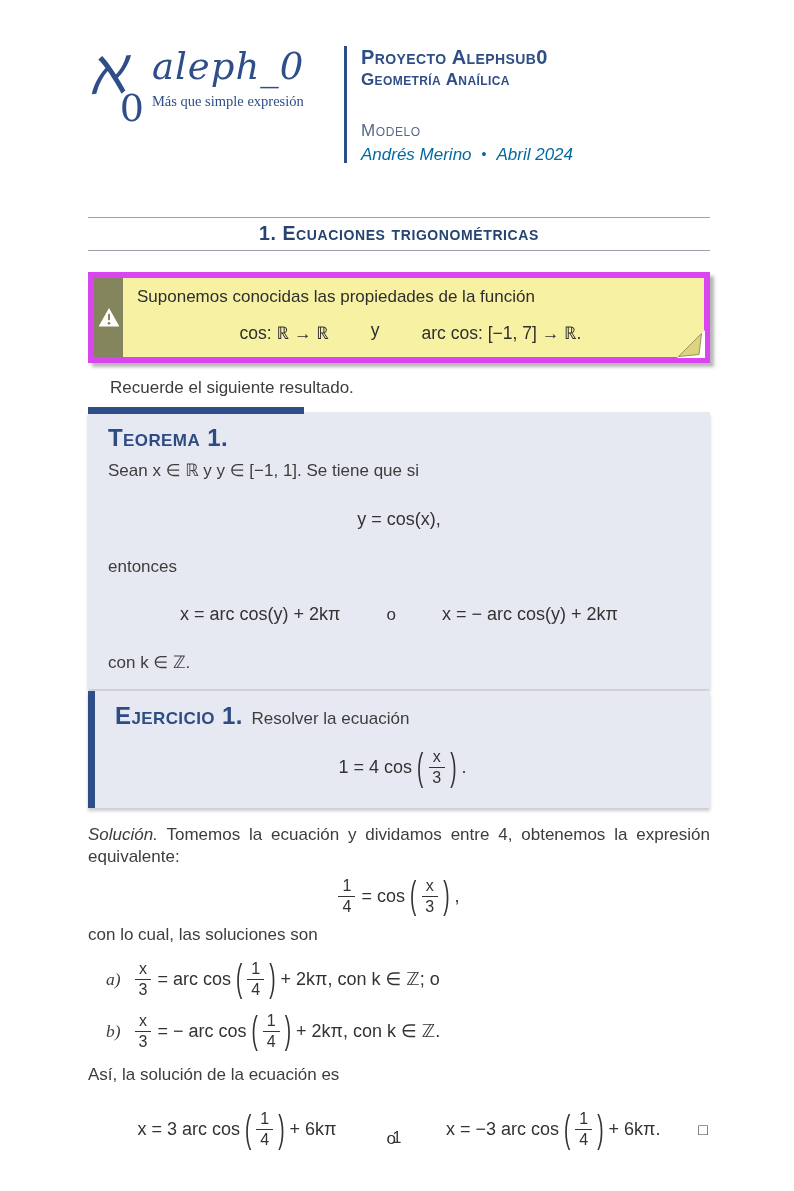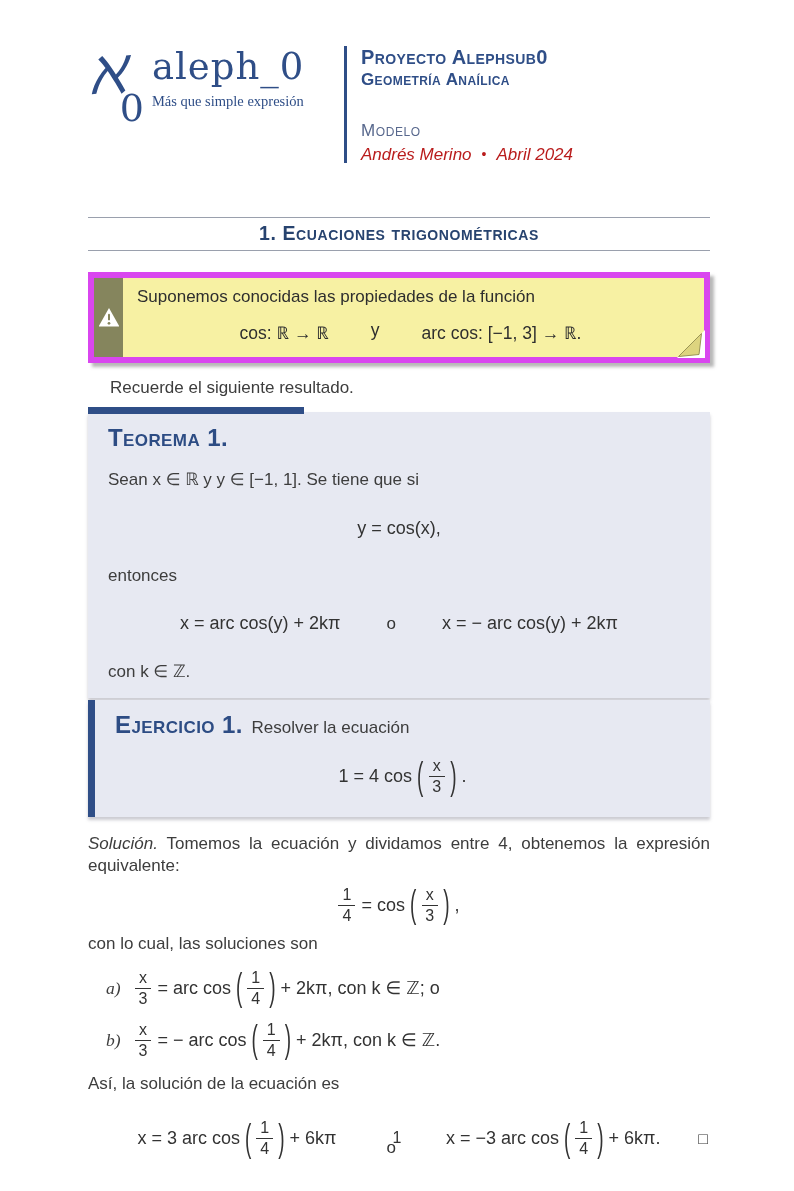--- a/index.html
+++ b/index.html
@@ -13,28 +13,28 @@
 
   
   .header { display:flex; align-items:stretch; }
   .logo { width:252px; color:#2f4e87; }
   .logo-row { display:flex; align-items:flex-start; }
   .logo-aleph { position:relative; display:inline-block; line-height:1;
     font-family:"DejaVu Serif", serif; font-style:italic; }
   .aleph-glyph { font-size:62px; line-height:0.9; display:inline-block; transform:rotate(-4deg); }
   .aleph-sub { font-size:38px; position:relative; top:28px; left:-6px; font-style:normal; font-family:"DejaVu Serif", serif; }
   .logo-textcol { display:flex; flex-direction:column; margin-left:2px; margin-top:4px; }
-  .logo-script { font-family:"DejaVu Serif", serif; font-size:37px; line-height:1.05; letter-spacing:1px; }
+  .logo-script { font-family:"DejaVu Serif", serif; font-style:italic; font-size:37px; line-height:1.05; letter-spacing:1px; }
   .logo-tagline { font-family:"Liberation Serif", serif; font-size:14.5px; margin-top:6px; white-space:nowrap; }
   .hdr-divider { width:3px; background:#2f4e87; margin:2px 14px 4px 4px; }
   .hdr-text { padding-top:1px; color:#2f4e87; }
   .hdr-project { font-variant:small-caps; font-weight:bold; font-size:20px; letter-spacing:0.4px; line-height:1.2; }
   .hdr-course  { font-variant:small-caps; font-weight:bold; font-size:17px; letter-spacing:0.4px; line-height:1.35; }
   .hdr-doctype { font-variant:small-caps; font-size:17px; color:#58688d; letter-spacing:0.6px; line-height:1.35;margin-top:28px; }
-  .hdr-author  { font-style:italic; font-size:17px; color:#b91c1c; line-height:1.4; }
+  .hdr-author  { font-style:italic; font-size:17px; color:#0369a1; line-height:1.4; }
   .hdr-bullet  { font-style:normal; margin:0 10px; font-size:14px; position:relative; top:-1px; }
 
   
   .section-title-wrap { margin-top:50px; border-top:1.3px solid #9aa0ad; border-bottom:1.3px solid #9aa0ad; padding:4px 0 5px; text-align:center; }
   .section-title { font-variant:small-caps; font-weight:bold; font-size:19.5px; color:#27436f; letter-spacing:0.6px; }
 
   
   .warning { position:relative; display:flex; margin-top:21px; background:#f7f1a3;
     border:6px solid #d946ef; box-shadow:4px 4px 3px rgba(125,125,125,0.55); min-height:80px; }
   .warning-side { width:29px; background:#85855d; display:flex; align-items:center; justify-content:center; flex-shrink:0; }
@@ -45,21 +45,21 @@
 
   
   .intro-line { margin-top:15px; padding-left:22px; }
   .para { text-align:justify; line-height:1.32; }
 
   
   .theorem { position:relative; margin-top:14px; background:#e7e9f2; padding:12px 20px 16px;
     box-shadow:0 3px 3px rgba(140,140,155,0.45); }
   .theorem-bar { position:absolute; top:-5px; left:0; width:216px; height:7px; background:#2f4e87; }
   .box-label { font-variant:small-caps; font-weight:bold; font-size:24px; color:#2d4c84; letter-spacing:0.4px; }
-  .theorem-intro { margin-top:17px; }
+  .theorem-intro { margin-top:8px; }
   .eq-center { text-align:center; margin:27px 0; font-size:18px; color:#333; }
   .eq-row { display:flex; justify-content:center; align-items:center; gap:46px; margin:27px 0; font-size:18px; color:#333; }
 
   
   .exercise { position:relative; margin-top:2px; background:#e7e9f2; border-left:7px solid #2f4e87;
     padding:11px 20px 17px; box-shadow:0 3px 3px rgba(140,140,155,0.45); }
   .exercise-head { }
   .exercise-prompt { margin-left:4px; }
   .exercise .eq-center { margin:18px 0 4px; }
 
@@ -120,21 +120,21 @@
         <path d="M12 1 L23 20.5 Q23.5 21.5 22 21.5 L2 21.5 Q0.5 21.5 1 20.5 Z" fill="#ffffff"></path>
         <rect x="10.9" y="7.5" width="2.2" height="7.2" rx="1" fill="#85855d"></rect>
         <circle cx="12" cy="18" r="1.5" fill="#85855d"></circle>
       </svg>
     </div>
     <div class="warning-body">
       <div class="warning-text">Suponemos conocidas las propiedades de la función</div>
       <div class="warning-math">
         <span>cos: ℝ → ℝ</span>
         <span>y</span>
-        <span>arc cos: [−1, 3] → ℝ.</span>
+        <span>arc cos: [−1, 7] → ℝ.</span>
       </div>
     </div>
     <svg class="fold-svg" width="28" height="28" viewBox="0 0 28 28">
       <path d="M0,28 L28,0 L28,28 Z" fill="#ffffff"></path>
       <path d="M1.5,26.5 L24.5,3.5 L22,24.5 Z" fill="#ddd47f" stroke="#9a9455" stroke-width="1"></path>
     </svg>
   </div>
 
   <p class="intro-line">Recuerde el siguiente resultado.</p>
 

